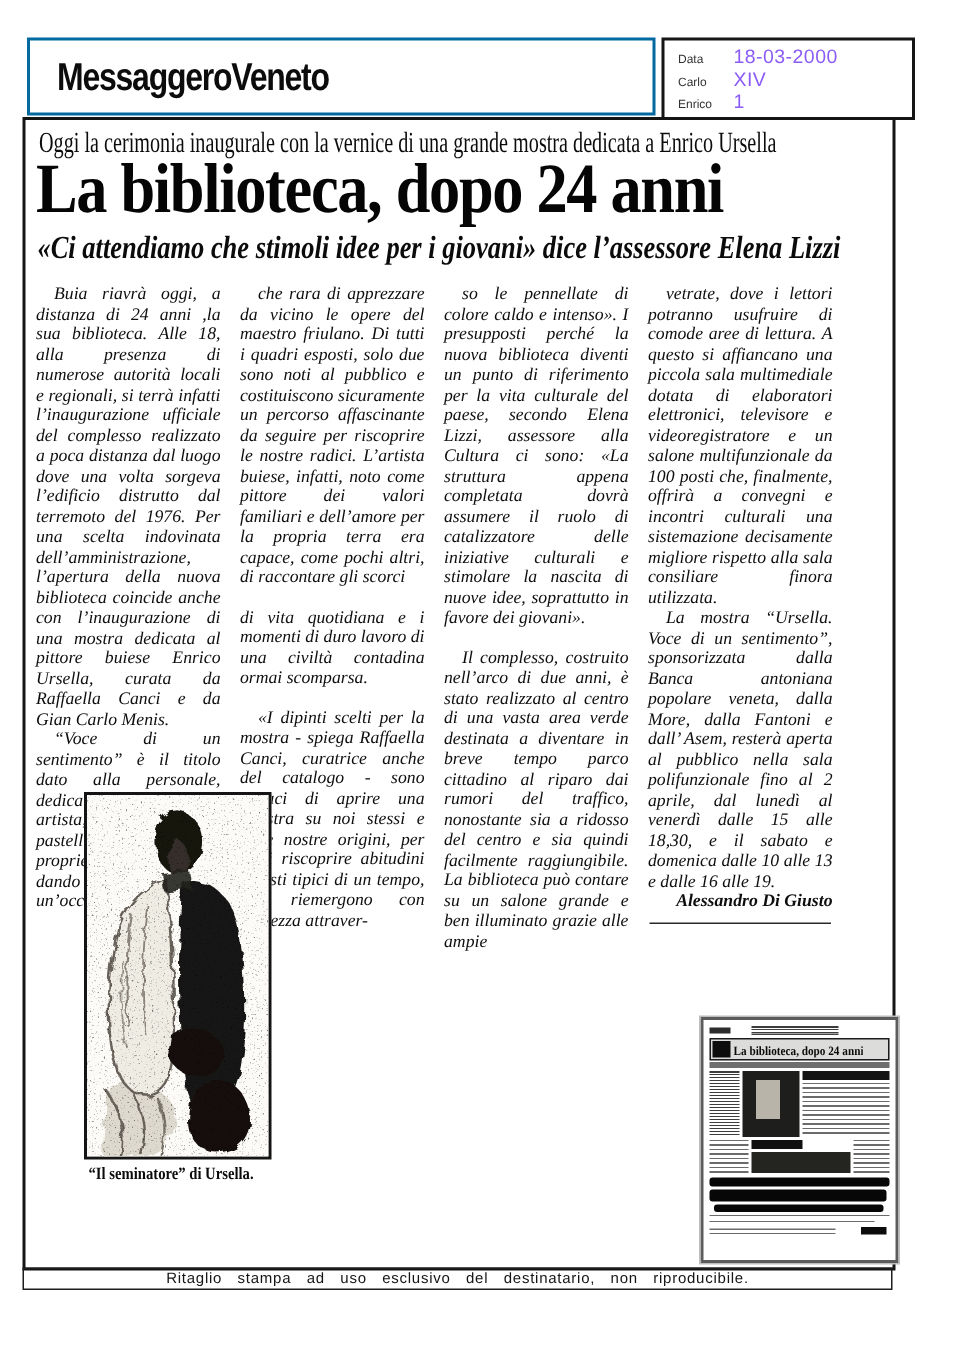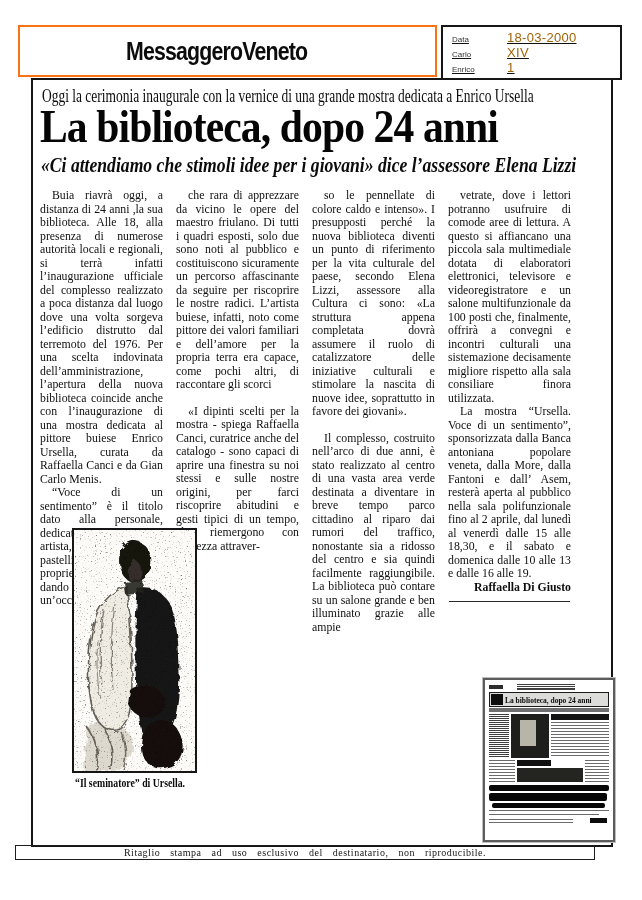--- a/index.html
+++ b/index.html
@@ -4,44 +4,44 @@
 <style>
   html,body{margin:0;padding:0;}
   body{
     width:642px;height:900px;position:relative;background:#ffffff;
     font-family:"Liberation Serif",serif;color:#111;overflow:hidden;
     -webkit-font-smoothing:antialiased;
   }
   .abs{position:absolute;}
 
   
-  .logo-box{left:18px;top:25px;width:415px;height:48px;border:2px solid #f97316;
-    display:flex;align-items:center;justify-content:center;}
+  .logo-box{left:18px;top:25px;width:415px;height:48px;border:2px solid #0369a1;
+    display:flex;align-items:center;}
   .logo-text{font-family:"Liberation Sans",sans-serif;font-weight:bold;
     font-size:26px;letter-spacing:-1px;margin-left:18px;
     transform:scaleX(.82);transform-origin:0 50%;white-space:nowrap;color:#0c0c0c;}
   .meta-box{left:441px;top:25px;width:152px;height:48px;border:2px solid #151515;
-    padding:3px 16px 0 9px;box-sizing:content-box;text-decoration:underline;}
+    padding:3px 4px 0 9px;box-sizing:content-box;}
   .meta-row{display:flex;height:15px;align-items:baseline;}
   .meta-label{width:37px;font-family:"Liberation Sans",sans-serif;font-size:8px;color:#333;}
-  .meta-value{font-family:"Liberation Sans",sans-serif;font-size:13px;color:#a16207;letter-spacing:.3px;margin-left:18px;}
-
-  
-  .frame{left:15px;top:78px;width:578px;height:765px;border:2px solid #151515;margin-left:16px;}
+  .meta-value{font-family:"Liberation Sans",sans-serif;font-size:13px;color:#8b5cf6;letter-spacing:.3px;}
+
+  
+  .frame{left:15px;top:78px;width:578px;height:765px;border:2px solid #151515;}
   .kicker{left:9px;top:5px;font-size:19.5px;white-space:nowrap;
     transform:scaleX(.69);transform-origin:0 0;color:#0b0b0b;}
   .headline{left:7px;top:22px;font-size:47px;font-weight:bold;line-height:1.05;
     white-space:nowrap;transform:scaleX(.885);transform-origin:0 0;color:#050505;letter-spacing:-1px;}
   .subhead{left:8px;top:73px;font-size:21.5px;font-weight:bold;font-style:italic;
     white-space:nowrap;transform:scaleX(.82);transform-origin:0 0;color:#0b0b0b;}
 
   .body-cols{left:7px;top:109px;width:532px;display:flex;gap:13px;}
   .col{width:123px;flex:0 0 123px;font-size:11.8px;line-height:13.5px;
     text-align:justify;text-justify:inter-word;color:#0e0e0e;}
-  .col p{margin:0;text-indent:12px;}
+  .col p{margin:0;text-indent:12px;font-style:italic;}
   .col p.gap{margin-top:13px;}
   .col p.noindent{text-indent:0;}
   .byline{font-weight:bold;text-align:right;margin-top:1px;text-indent:0;}
   .byline-rule{border:0;border-top:1px solid #2a2a2a;width:121px;margin:7px 0 0 1px;}
 
   
   .art-frame{left:39px;top:448px;width:121px;height:241px;border:2px solid #151515;background:#fdfdfb;}
   .art-frame svg{display:block;width:121px;height:241px;}
   .art-caption{left:42px;top:697px;font-size:11.5px;font-weight:bold;white-space:nowrap;
     transform:scaleX(.85);transform-origin:0 0;color:#0b0b0b;}
@@ -72,21 +72,21 @@
   .thumb-row2 .hb{width:34px;height:6px;background:#101010;}
   .thumb-row2 .pf{width:40px;background:#242420;}
   .streak{background:#070707;border-radius:2px;}
   .thumb-tail{height:2px;margin-top:2px;}
   .thumb-last{position:relative;height:6px;margin-top:2px;}
   .thumb-last .blob{position:absolute;right:2px;top:0;width:17px;height:5px;background:#0c0c0c;}
 
   
   .footer-strip{left:15px;top:845px;width:578px;height:13px;border:1px solid #1d1d1d;
     display:flex;align-items:center;justify-content:center;}
-  .footer-text{font-family:Liberation Serif, serif;font-size:10px;letter-spacing:.5px;
+  .footer-text{font-family:Liberation Sans, sans-serif;font-size:10px;letter-spacing:.5px;
     word-spacing:7px;white-space:nowrap;color:#151515;}
 </style>
 </head>
 <body>
 
 <div class="abs logo-box">
   <span class="logo-text">MessaggeroVeneto</span>
 </div>
 
 <div class="abs meta-box">
@@ -110,30 +110,31 @@
   <div class="abs headline">La biblioteca, dopo 24 anni</div>
   <div class="abs subhead">«Ci attendiamo che stimoli idee per i giovani» dice l’assessore Elena Lizzi</div>
 
   <div class="abs body-cols">
     <div class="col">
       <p>Buia riavrà oggi, a distanza di 24 anni ,la sua biblioteca. Alle 18, alla presenza di numerose autorità locali e regionali, si terrà infatti l’inaugurazione ufficiale del complesso realizzato a poca distanza dal luogo dove una volta sorgeva l’edificio distrutto dal terremoto del 1976. Per una scelta indovinata dell’amministrazione, l’apertura della nuova biblioteca coincide anche con l’inaugurazione di una mostra dedicata al pittore buiese Enrico Ursella, curata da Raffaella Canci e da Gian Carlo Menis.</p>
       <p>“Voce di un sentimento” è il titolo dato alla personale, dedicata a questo grande artista, che raccoglie oli, pastelli e carboncini di proprietà della famiglia, dando ai visitatori un’occasione più unica</p>
     </div>
     <div class="col">
       <p>che rara di apprezzare da vicino le opere del maestro friulano. Di tutti i quadri esposti, solo due sono noti al pubblico e costituiscono sicuramente un percorso affascinante da seguire per riscoprire le nostre radici. L’artista buiese, infatti, noto come pittore dei valori familiari e dell’amore per la propria terra era capace, come pochi altri, di raccontare gli scorci</p>
+      <p class="gap noindent">di vita quotidiana e i momenti di duro lavoro di una civiltà contadina ormai scomparsa.</p>
       <p class="gap">«I dipinti scelti per la mostra - spiega Raffaella Canci, curatrice anche del catalogo - sono capaci di aprire una finestra su noi stessi e sulle nostre origini, per farci riscoprire abitudini e gesti tipici di un tempo, che riemergono con dolcezza attraver-</p>
     </div>
     <div class="col">
       <p>so le pennellate di colore caldo e intenso». I presupposti perché la nuova biblioteca diventi un punto di riferimento per la vita culturale del paese, secondo Elena Lizzi, assessore alla Cultura ci sono: «La struttura appena completata dovrà assumere il ruolo di catalizzatore delle iniziative culturali e stimolare la nascita di nuove idee, soprattutto in favore dei giovani».</p>
       <p class="gap">Il complesso, costruito nell’arco di due anni, è stato realizzato al centro di una vasta area verde destinata a diventare in breve tempo parco cittadino al riparo dai rumori del traffico, nonostante sia a ridosso del centro e sia quindi facilmente raggiungibile. La biblioteca può contare su un salone grande e ben illuminato grazie alle ampie</p>
     </div>
     <div class="col">
       <p>vetrate, dove i lettori potranno usufruire di comode aree di lettura. A questo si affiancano una piccola sala multimediale dotata di elaboratori elettronici, televisore e videoregistratore e un salone multifunzionale da 100 posti che, finalmente, offrirà a convegni e incontri culturali una sistemazione decisamente migliore rispetto alla sala consiliare finora utilizzata.</p>
       <p>La mostra “Ursella. Voce di un sentimento”, sponsorizzata dalla Banca antoniana popolare veneta, dalla More, dalla Fantoni e dall’ Asem, resterà aperta al pubblico nella sala polifunzionale fino al 2 aprile, dal lunedì al venerdì dalle 15 alle 18,30, e il sabato e domenica dalle 10 alle 13 e dalle 16 alle 19.</p>
-      <p class="byline">Raffaella Di Giusto</p>
+      <p class="byline">Alessandro Di Giusto</p>
       <hr class="byline-rule">
     </div>
   </div>
 
   <div class="abs art-frame">
     <svg viewBox="0 0 121 241" preserveAspectRatio="none">
       <defs>
         <filter id="rough" x="-20%" y="-20%" width="140%" height="140%">
           <feTurbulence type="fractalNoise" baseFrequency="0.12" numOctaves="2" seed="4" result="n"></feTurbulence>
           <feDisplacementMap in="SourceGraphic" in2="n" scale="6"></feDisplacementMap>

